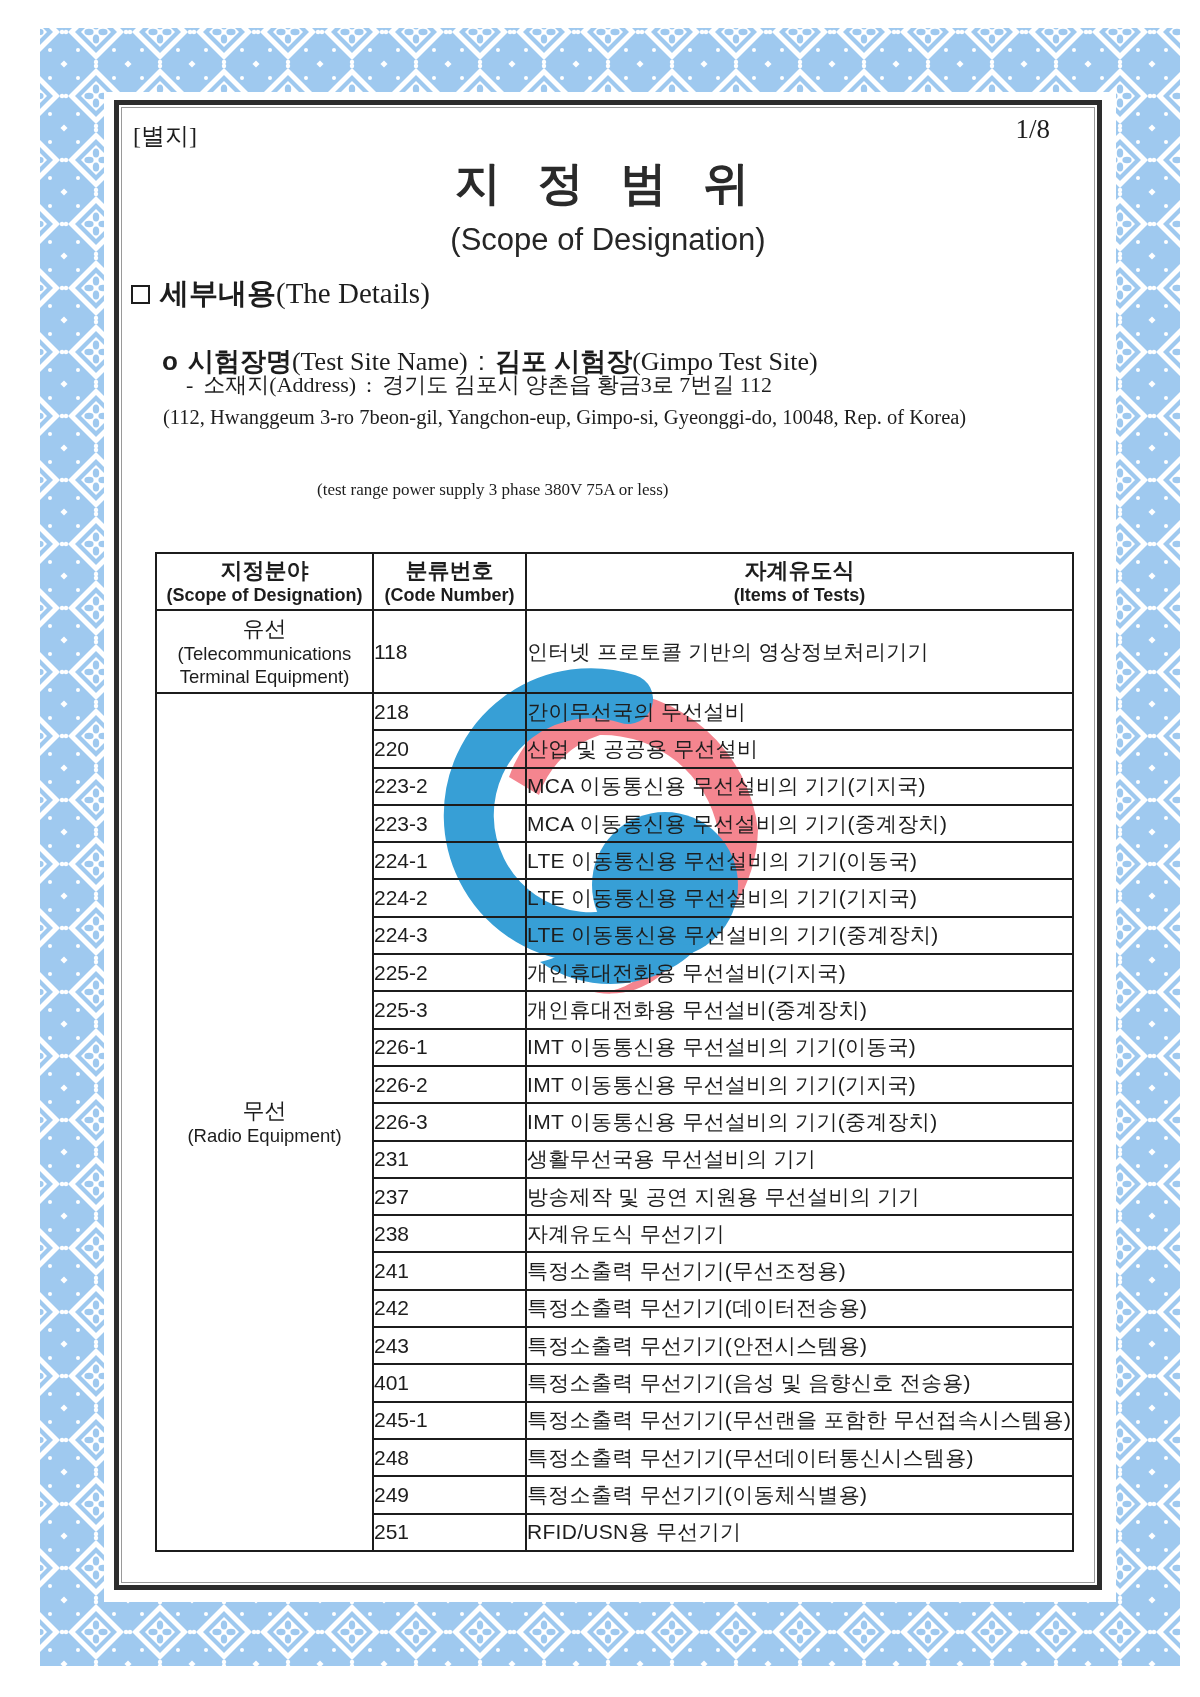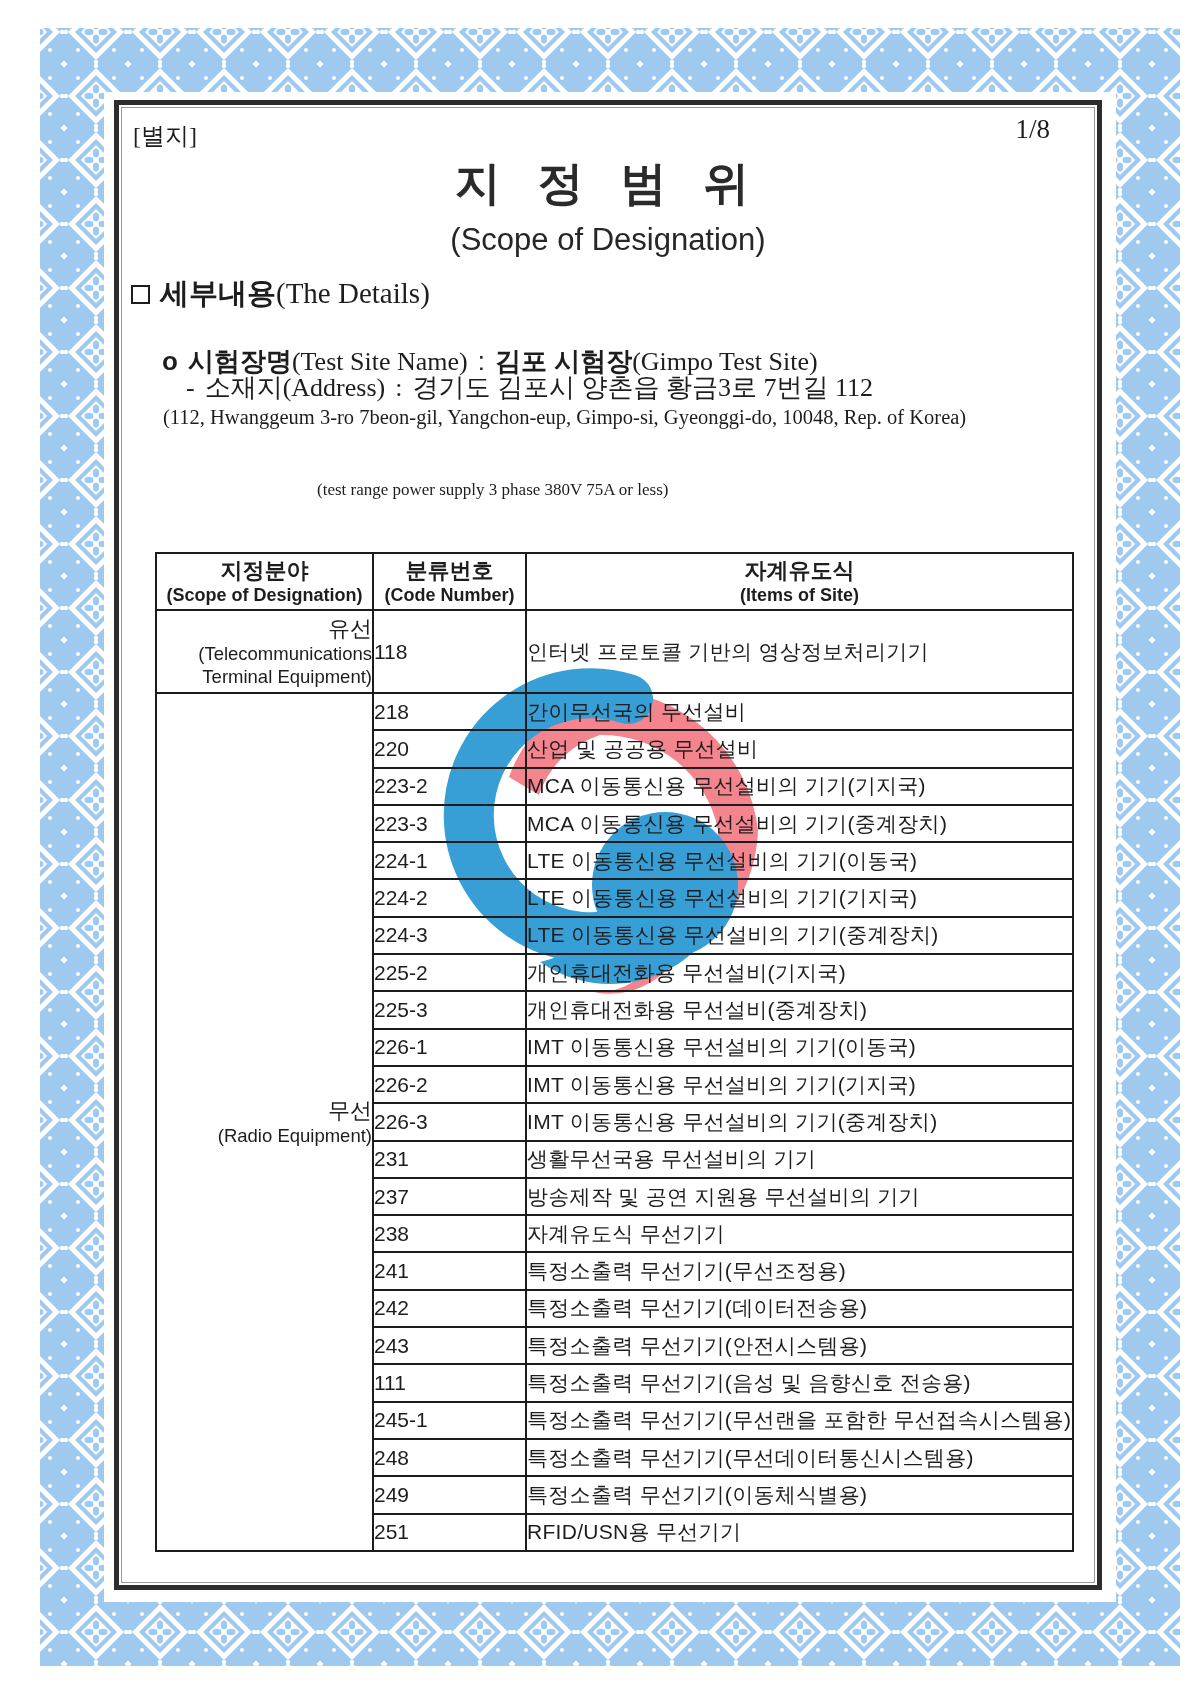--- a/index.html
+++ b/index.html
@@ -25,39 +25,39 @@
     left: 114px; top: 153px; width: 988px; text-align: center;
     font-size: 46px; font-weight: 800; letter-spacing: 12px; color: #2a2a2a;
   }
   .l-sub   { left: 114px; top: 222px; width: 988px; text-align: center; font-size: 31px; color: #262626; }
   .l-details { left: 131px; top: 274px; font-size: 29px; }
   .sq-box {
     display: inline-block; width: 19px; height: 19px; border: 2px solid #1d1d1d;
     margin-right: 10px; vertical-align: -1px;
   }
   .l-site  { left: 162px; top: 324px; font-size: 26px; margin-top: 20px; }
-  .l-addr  { left: 186px; top: 370px; font-size: 26px; }
+  .l-addr  { left: 186px; top: 370px; font-size: 22px; }
   .l-addr-en { left: 163px; top: 406px; font-size: 20.5px; }
   .l-spec  { left: 186px; top: 445px; font-size: 22px; }
   .l-spec-en { left: 317px; top: 480px; font-size: 17px; }
   .gap { display: inline-block; width: 10px; }
 
   table.desig {
     position: absolute; left: 155px; top: 552px; z-index: 3;
     width: 917px; border-collapse: collapse; table-layout: fixed;
     background: transparent; border: 1px solid #000000;
   }
   table.desig th, table.desig td {
     border: 2px solid #1c1c1c; padding: 0; background: transparent;
     vertical-align: middle;
   }
   thead tr { height: 57px; }
   .h-ko { font-size: 22px; line-height: 27px; text-align: center; }
   .h-en { font-size: 18px; line-height: 23px; text-align: center; }
-  td.cat { text-align: right; margin-top: 48px; }
+  td.cat { text-align: center; margin-top: 48px; }
   .cat-ko { font-size: 22px; line-height: 27px; }
   .cat-en { font-size: 18.5px; line-height: 23px; }
   td.code { font-size: 21px; padding-left: 16px; }
   td.item { font-size: 21px; padding-left: 14px; letter-spacing: 0.3px; }
   tr.r-wired { height: 83px; }
   tr.r-radio { height: 37.3px; }
 </style>
 </head>
 <body>
 
@@ -154,21 +154,21 @@
         <th>
           <div class="h-ko">지정분야</div>
           <div class="h-en">(Scope of Designation)</div>
         </th>
         <th>
           <div class="h-ko">분류번호</div>
           <div class="h-en">(Code Number)</div>
         </th>
         <th>
           <div class="h-ko">자계유도식</div>
-          <div class="h-en">(Items of Site)</div>
+          <div class="h-en">(Items of Tests)</div>
         </th>
       </tr>
     </thead>
     <tbody id="table-body">
         <tr class="r-wired">
           <td rowspan="1" class="cat">
             <div class="cat-ko">유선</div>
             <div class="cat-en">(Telecommunications</div>
             <div class="cat-en">Terminal Equipment)</div>
           </td>
@@ -245,21 +245,21 @@
         </tr>
         <tr class="r-radio">
           <td class="code">242</td>
           <td class="item">특정소출력 무선기기(데이터전송용)</td>
         </tr>
         <tr class="r-radio">
           <td class="code">243</td>
           <td class="item">특정소출력 무선기기(안전시스템용)</td>
         </tr>
         <tr class="r-radio">
-          <td class="code">111</td>
+          <td class="code">401</td>
           <td class="item">특정소출력 무선기기(음성 및 음향신호 전송용)</td>
         </tr>
         <tr class="r-radio">
           <td class="code">245-1</td>
           <td class="item">특정소출력 무선기기(무선랜을 포함한 무선접속시스템용)</td>
         </tr>
         <tr class="r-radio">
           <td class="code">248</td>
           <td class="item">특정소출력 무선기기(무선데이터통신시스템용)</td>
         </tr>

